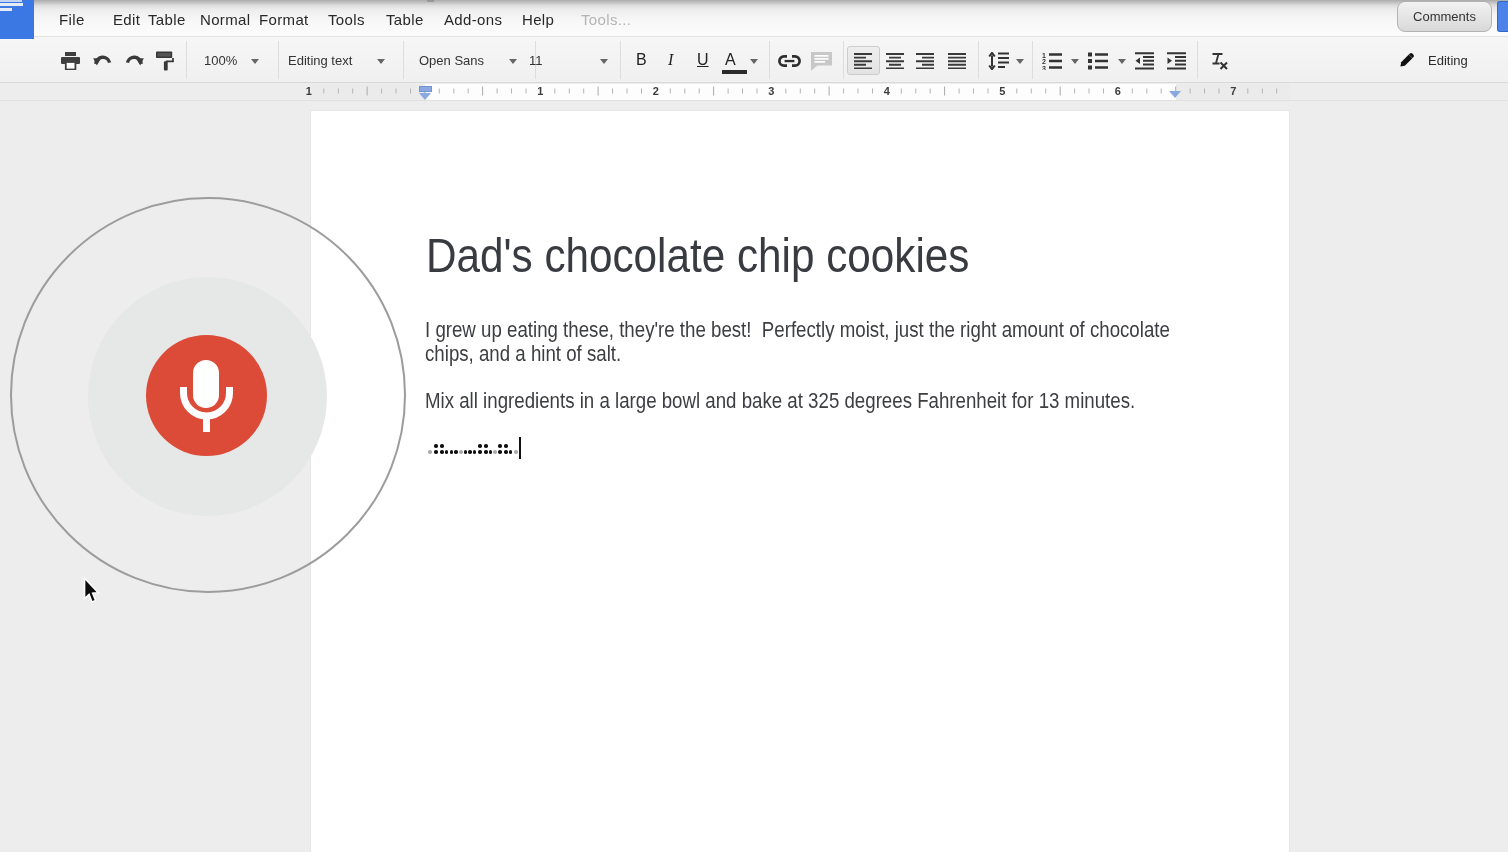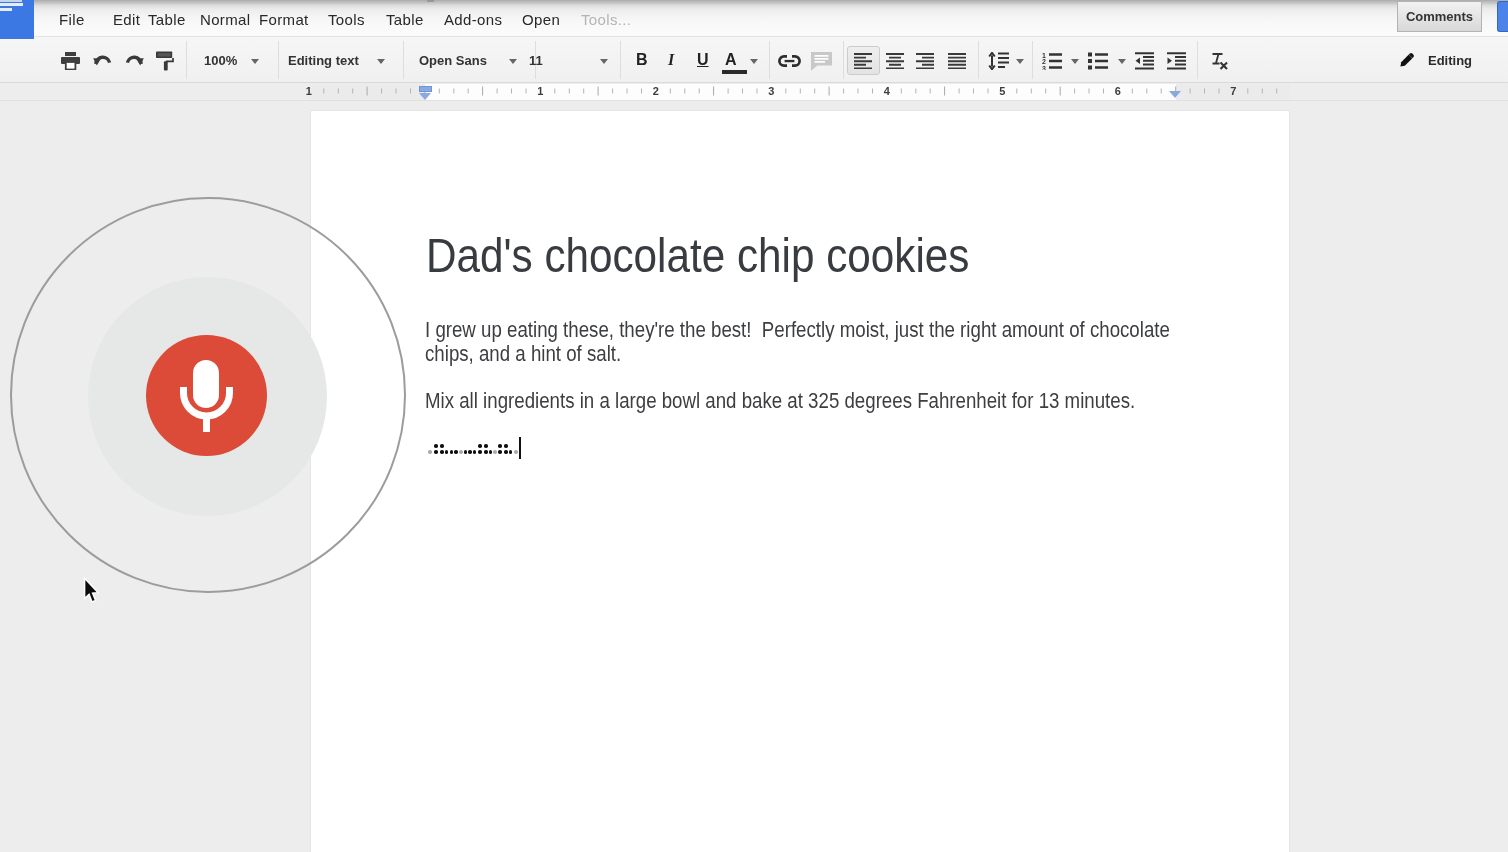--- a/index.html
+++ b/index.html
@@ -3,29 +3,29 @@
 *{margin:0;padding:0;box-sizing:border-box}
 html,body{width:1508px;height:852px;overflow:hidden}
 body{position:relative;font-family:"Liberation Sans",sans-serif;background:#ededed}
 .abs{position:absolute}
 
 #menubar{position:absolute;left:0;top:0;width:1508px;height:36px;
  background:linear-gradient(180deg,#ababab 0,#c2c2c2 2.5px,#ddd 5.5px,#ebebeb 9px,#f2f2f2 14px,#f8f8f8 22px,#fbfbfb 34px)}
 #docsicon{position:absolute;left:0;top:0;width:34px;height:39px;background:#3c78e4;z-index:5}
 #docsicon b{position:absolute;left:0;background:#e6ecf5}
 .mitem{position:absolute;top:11px;font-size:15px;color:#282828;letter-spacing:.35px}
-#comments{position:absolute;left:1397px;top:1px;width:85px;height:31px;border:1px solid #b3b3b3;border-radius:0;
- background:linear-gradient(180deg,#f2f2f2,#d8d8d8);font-size:13px;font-weight:bold;color:#333;text-align:center;line-height:29px}
+#comments{position:absolute;left:1397px;top:1px;width:95px;height:31px;border:1px solid #b3b3b3;border-radius:8px;
+ background:linear-gradient(180deg,#f2f2f2,#d8d8d8);font-size:13px;font-weight:normal;color:#333;text-align:center;line-height:29px}
 #sharefrag{position:absolute;left:1497px;top:1px;width:11px;height:31px;background:#4d83e8;border:1px solid #3367c2;border-right:none;border-radius:3px 0 0 3px}
 
 #toolbar{position:absolute;left:0;top:36px;width:1508px;height:47px;
  background:linear-gradient(180deg,#f6f6f6,#f0f0f0);border-top:1px solid #e3e3e3;border-bottom:1px solid #d9d9d9}
 .tsep{position:absolute;top:41px;width:1px;height:38px;background:#ddd}
 .ticon{position:absolute;top:52px}
-.tlabel{position:absolute;top:53px;font-size:13px;font-weight:bold;color:#333}
+.tlabel{position:absolute;top:53px;font-size:13px;font-weight:normal;color:#333}
 .tarrow{position:absolute;top:59px;width:0;height:0;border-left:4px solid transparent;border-right:4px solid transparent;border-top:5px solid #666}
 #alignbox{position:absolute;left:847px;top:46px;width:33px;height:29px;border:1px solid #ccc;border-radius:3px;background:linear-gradient(180deg,#eee,#e3e3e3)}
 
 #ruler{position:absolute;left:0;top:84px;width:1508px;height:17px;background:#ededed;border-bottom:1px solid #e0e0e0}
 #rulerpage{position:absolute;left:310px;top:0;width:980px;height:16px;background:#fdfdfd}
 #rmargL{position:absolute;left:0px;top:0;width:115px;height:16px;background:#ebebeb}
 #rmargR{position:absolute;left:866px;top:0;width:114px;height:16px;background:#ebebeb}
 .rnum{position:absolute;top:1px;width:20px;text-align:center;font-size:11px;font-weight:bold;color:#3c3c3c}
 
 #indrect{position:absolute;left:418.5px;top:2px;width:13px;height:6px;background:#89a9e0;border:1px solid #6f94d2}
@@ -95,21 +95,21 @@
     <b style="top:8px;width:12px;height:2.5px"></b>
   </div>
 <span class="mitem" style="left:59px">File</span>
 <span class="mitem" style="left:113px">Edit</span>
 <span class="mitem" style="left:148px">Table</span>
 <span class="mitem" style="left:200px">Normal</span>
 <span class="mitem" style="left:259px">Format</span>
 <span class="mitem" style="left:328px">Tools</span>
 <span class="mitem" style="left:386px">Table</span>
 <span class="mitem" style="left:444px">Add-ons</span>
-<span class="mitem" style="left:522px">Open</span>
+<span class="mitem" style="left:522px">Help</span>
 <span class="mitem" style="left:581px;color:#b4b4b4">Tools...</span>
 <div id="comments">Comments</div>
 <div class="abs" style="left:427px;top:0;width:7px;height:2px;background:#8a8a8a;opacity:.7"></div>
 <div id="sharefrag"></div>
 
 <div id="toolbar"></div>
 <div id="alignbox"></div>
 <svg class="ticon" style="left:61px" width="19" height="18" viewBox="0 0 19 18">
  <rect x="4" y="0" width="11" height="4" fill="#3f3f3f"></rect>
  <rect x="0" y="5" width="19" height="7" rx="1" fill="#3f3f3f"></rect>

